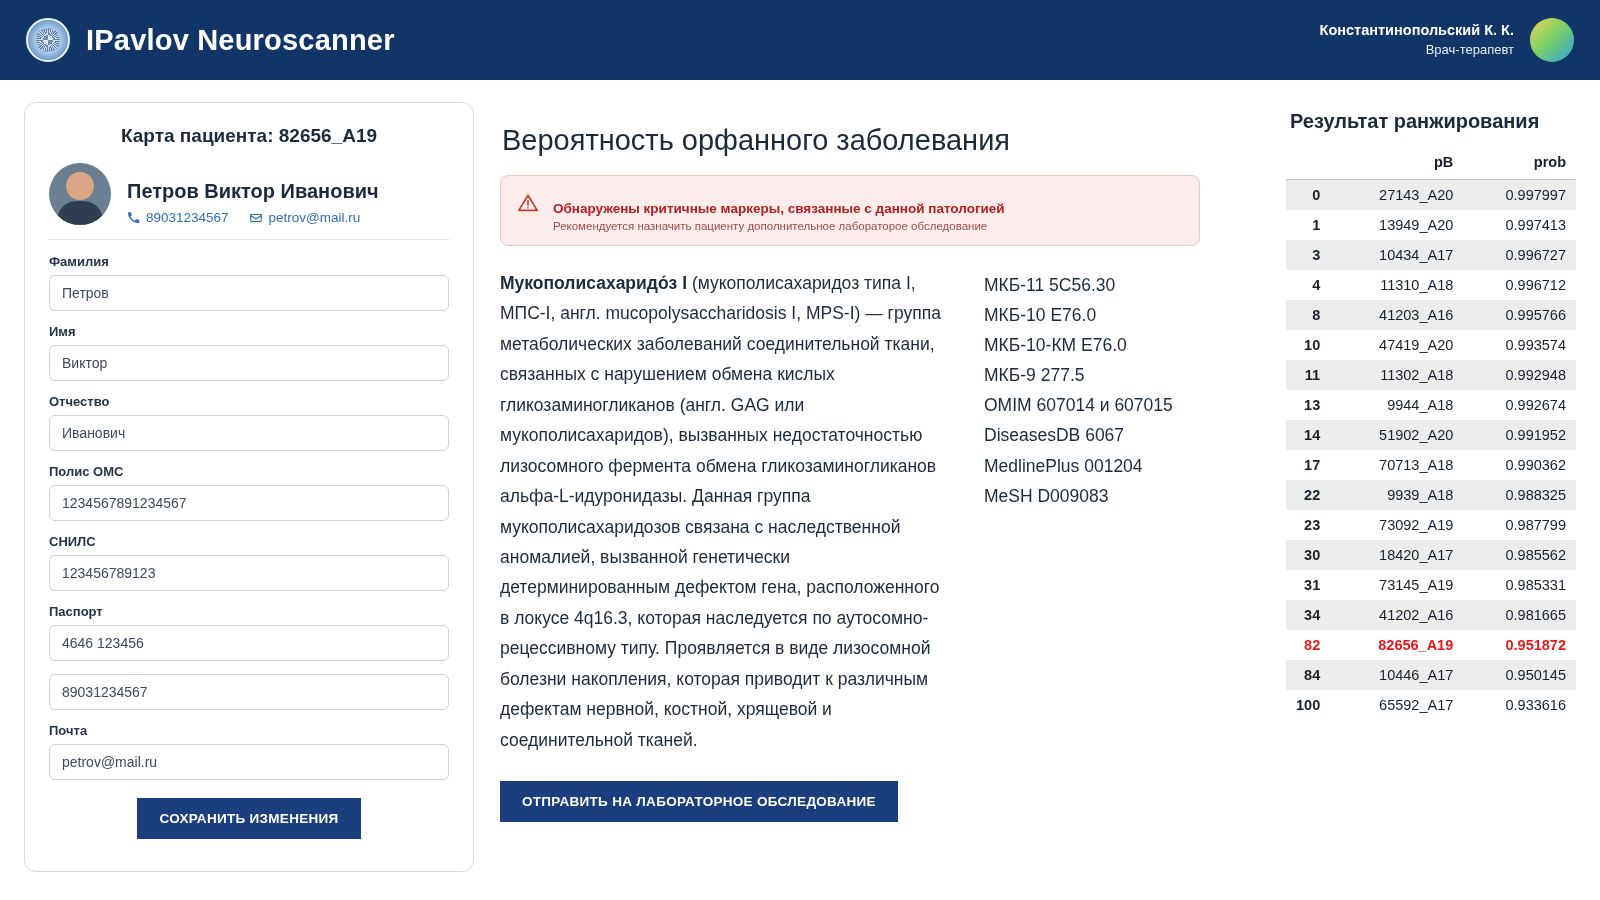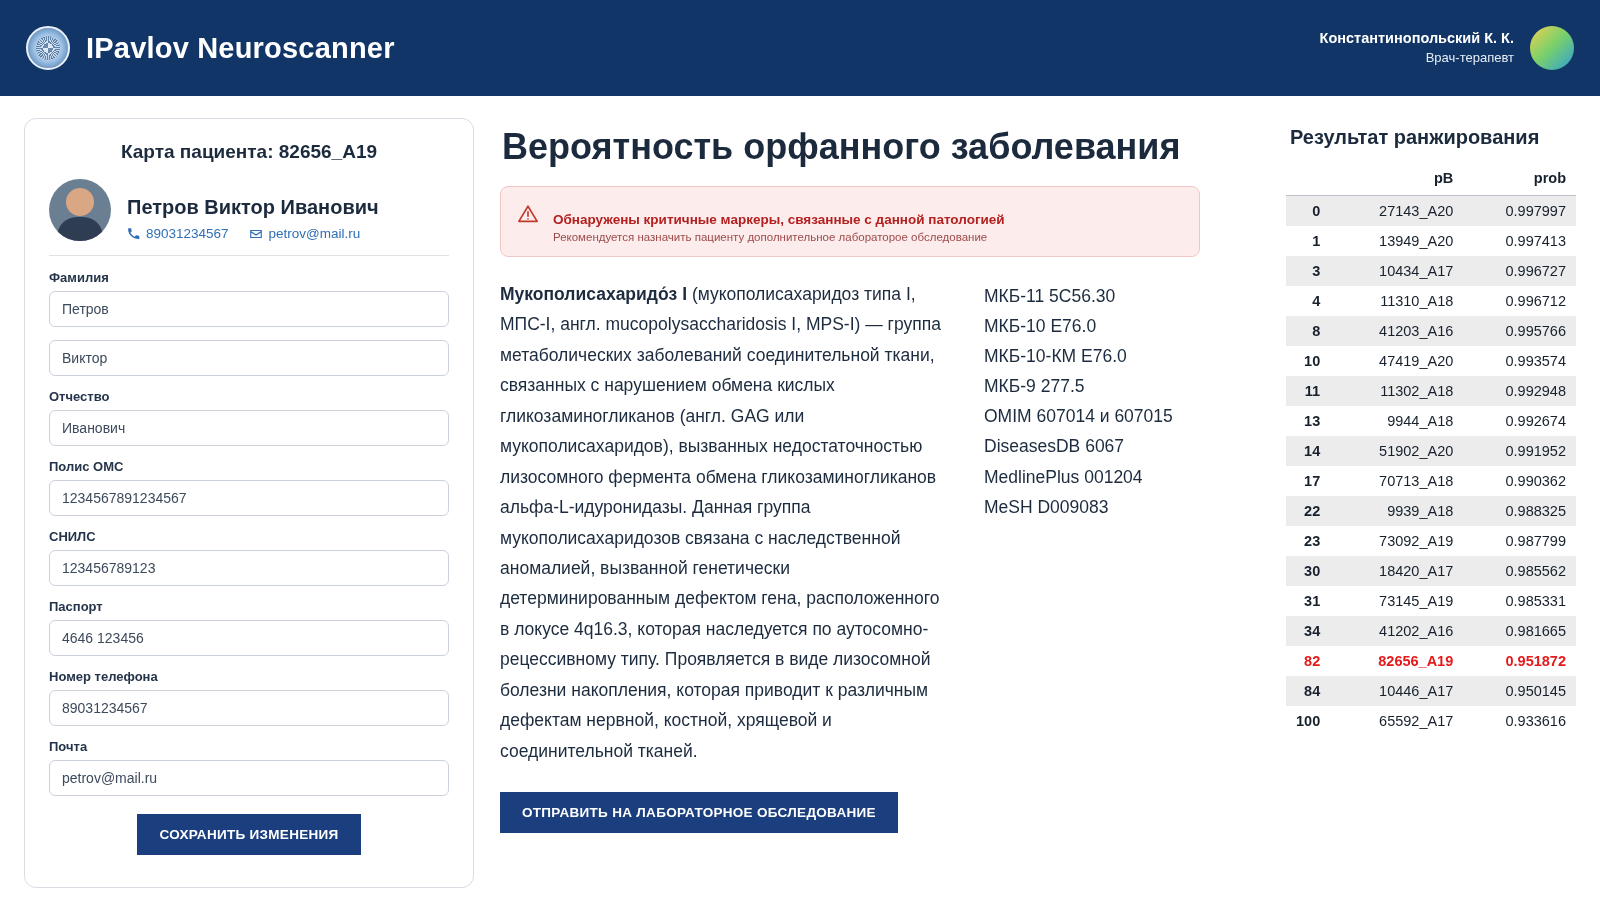--- a/index.html
+++ b/index.html
@@ -7,21 +7,21 @@
     margin: 0; padding: 0;
     width: 1600px; height: 900px;
     background: #ffffff;
     font-family: "Liberation Sans", sans-serif;
     color: #1b2a3d;
     overflow: hidden;
   }
 
   
   .header {
-    height: 96px;
+    height: 80px;
     background: #123567;
     display: flex;
     align-items: center;
     padding: 0 26px;
     color: #ffffff;
   }
   .brand { display: flex; align-items: center; gap: 16px; }
   .brand-logo {
     width: 44px; height: 44px;
     border-radius: 50%;
@@ -137,23 +137,23 @@
     font-family: "Liberation Sans", sans-serif;
   }
 
   
   .main {
     flex: 1 1 auto;
     min-width: 0;
     padding-right: 10px;
   }
   .main-title {
-    font-size: 36px;
-    font-weight: bold;
-    margin: 8px 0 18px 2px;
+    font-size: 29px;
+    font-weight: normal;
+    margin: 22px 0 18px 2px;
   }
   .alert {
     background: #fdecec;
     border: 1px solid #f3c6c6;
     border-radius: 8px;
     padding: 13px 16px;
     display: flex;
     gap: 14px;
     align-items: flex-start;
     margin-bottom: 22px;
@@ -256,40 +256,40 @@
       </div>
     </div>
 
     <div class="divider"></div>
 
     <div class="field">
       <label>Фамилия</label>
       <input type="text" value="Петров" style="">
     </div>
     <div class="field">
+      <label>Имя</label>
       <input type="text" value="Виктор" style="">
     </div>
     <div class="field">
       <label>Отчество</label>
       <input type="text" value="Иванович" style="">
     </div>
     <div class="field">
       <label>Полис ОМС</label>
       <input type="text" value="1234567891234567" style="">
     </div>
     <div class="field">
       <label>СНИЛС</label>
       <input type="text" value="123456789123" style="">
     </div>
     <div class="field">
       <label>Паспорт</label>
       <input type="text" value="4646 123456" style="">
     </div>
     <div class="field">
-      <label>Номер телефона</label>
       <input type="text" value="89031234567" style="">
     </div>
     <div class="field">
       <label>Почта</label>
       <input type="text" value="petrov@mail.ru" style="">
     </div>
 
     <div class="save-wrap">
       <button class="btn">СОХРАНИТЬ ИЗМЕНЕНИЯ</button>
     </div>

